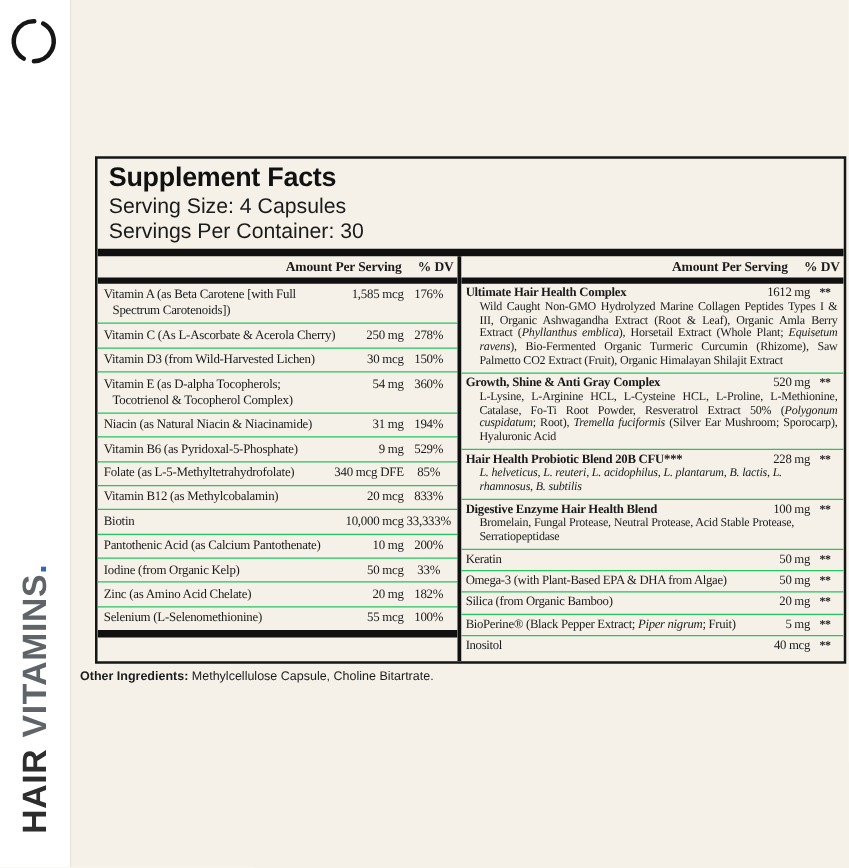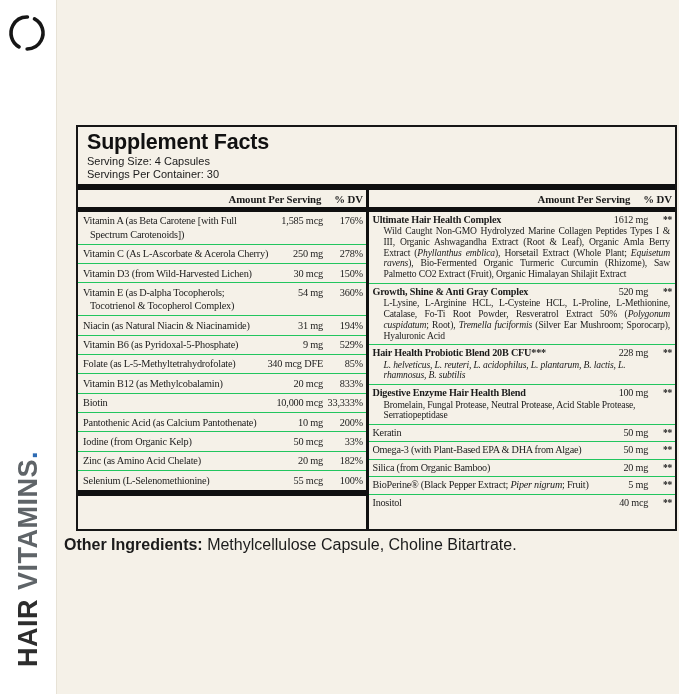--- a/index.html
+++ b/index.html
@@ -8,48 +8,48 @@
   .side-strip{position:absolute;left:0;top:0;width:57px;height:694px;background:#ffffff;border-right:1px solid #e7e2d6;box-sizing:border-box;}
   .logo{position:absolute;left:7px;top:13px;width:40px;height:40px;}
   .vertical-brand{position:absolute;left:13px;top:667px;transform:rotate(-90deg);transform-origin:0 0;white-space:nowrap;font-size:27px;font-weight:700;letter-spacing:0.5px;}
   .vb-word1{color:#2d2d2d;}
   .vb-word2{color:#5f6468;margin-left:9px;}
   .vb-dot{color:#2e6bb3;}
 
   .facts-panel{position:absolute;left:76px;top:125px;width:601px;height:406px;border:2.5px solid #161616;box-sizing:border-box;display:flex;flex-direction:column;overflow:hidden;}
   .panel-head{padding:4px 9px 3px;}
   .facts-title{margin:0 0 1px;font-size:21.5px;font-weight:800;letter-spacing:-0.2px;line-height:1.05;color:#111;}
-  .serving-line{font-size:11px;line-height:1.22;}
+  .serving-line{font-size:17px;line-height:1.22;}
   .bar{background:#101010;flex:none;}
   .bar-top{height:6px;}
   .cols{flex:1;display:flex;min-height:0;font-family:Liberation Serif, serif;}
   .col{display:flex;flex-direction:column;min-width:0;overflow:hidden;}
   .col-left{width:288px;flex:none;}
   .col-divider{width:2.5px;background:#101010;flex:none;}
   .col-right{flex:1;}
   .col-header{display:flex;justify-content:flex-end;align-items:baseline;font-weight:700;font-size:10.8px;padding:2.5px 3px 2px;letter-spacing:-0.1px;}
   .hdr-dv{margin-left:13px;}
   .bar-sub{height:5px;}
   .bar-end{height:6px;}
   .rows{display:flex;flex-direction:column;}
   .t-row{border-top:1px solid #22c55e;padding:2.5px 3px 2.5px 5px;font-size:10.3px;line-height:1.3;letter-spacing:-0.2px;}
   .rows .t-row:first-child{border-top:none;}
   .r-top{display:flex;align-items:flex-start;}
   .r-name{flex:1;min-width:0;}
   .col-left .r-name{padding-left:7px;text-indent:-7px;}
   .r-amt{margin-left:auto;padding-left:5px;white-space:nowrap;text-align:right;min-width:48px;}
-  .r-dv{width:40px;text-align:right;white-space:nowrap;flex:none;}
+  .r-dv{width:40px;text-align:center;white-space:nowrap;flex:none;}
   .col-right .t-row{font-size:10.2px;letter-spacing:-0.25px;line-height:1.2;padding:2px 3px 2px 4px;}
   .col-right .r-amt{min-width:40px;}
   .col-right .r-dv{width:24px;font-weight:700;font-size:9.5px;padding-top:1px;box-sizing:border-box;}
   .blend .r-name{font-weight:700;letter-spacing:-0.2px;}
   .r-sub{padding:0 2px 1px 11px;font-size:9.6px;line-height:1.12;letter-spacing:-0.15px;}
   .r-sub.just{text-align:justify;}
 
-  .below-panel{position:absolute;left:64px;top:535px;width:601px;font-size:16px;line-height:1.3;}
+  .below-panel{position:absolute;left:64px;top:535px;width:601px;font-size:10px;line-height:1.3;}
   .oi-label,.contains-line{font-weight:700;}
 </style>
 </head>
 <body>
 
 <div class="page">
 
   <div class="side-strip">
     <svg class="logo" viewBox="0 0 40 40">
       <circle cx="20" cy="20" r="16" fill="none" stroke="#161616" stroke-width="3.6" stroke-dasharray="42 8.5" stroke-linecap="round" transform="rotate(-62 20 20)"></circle>

